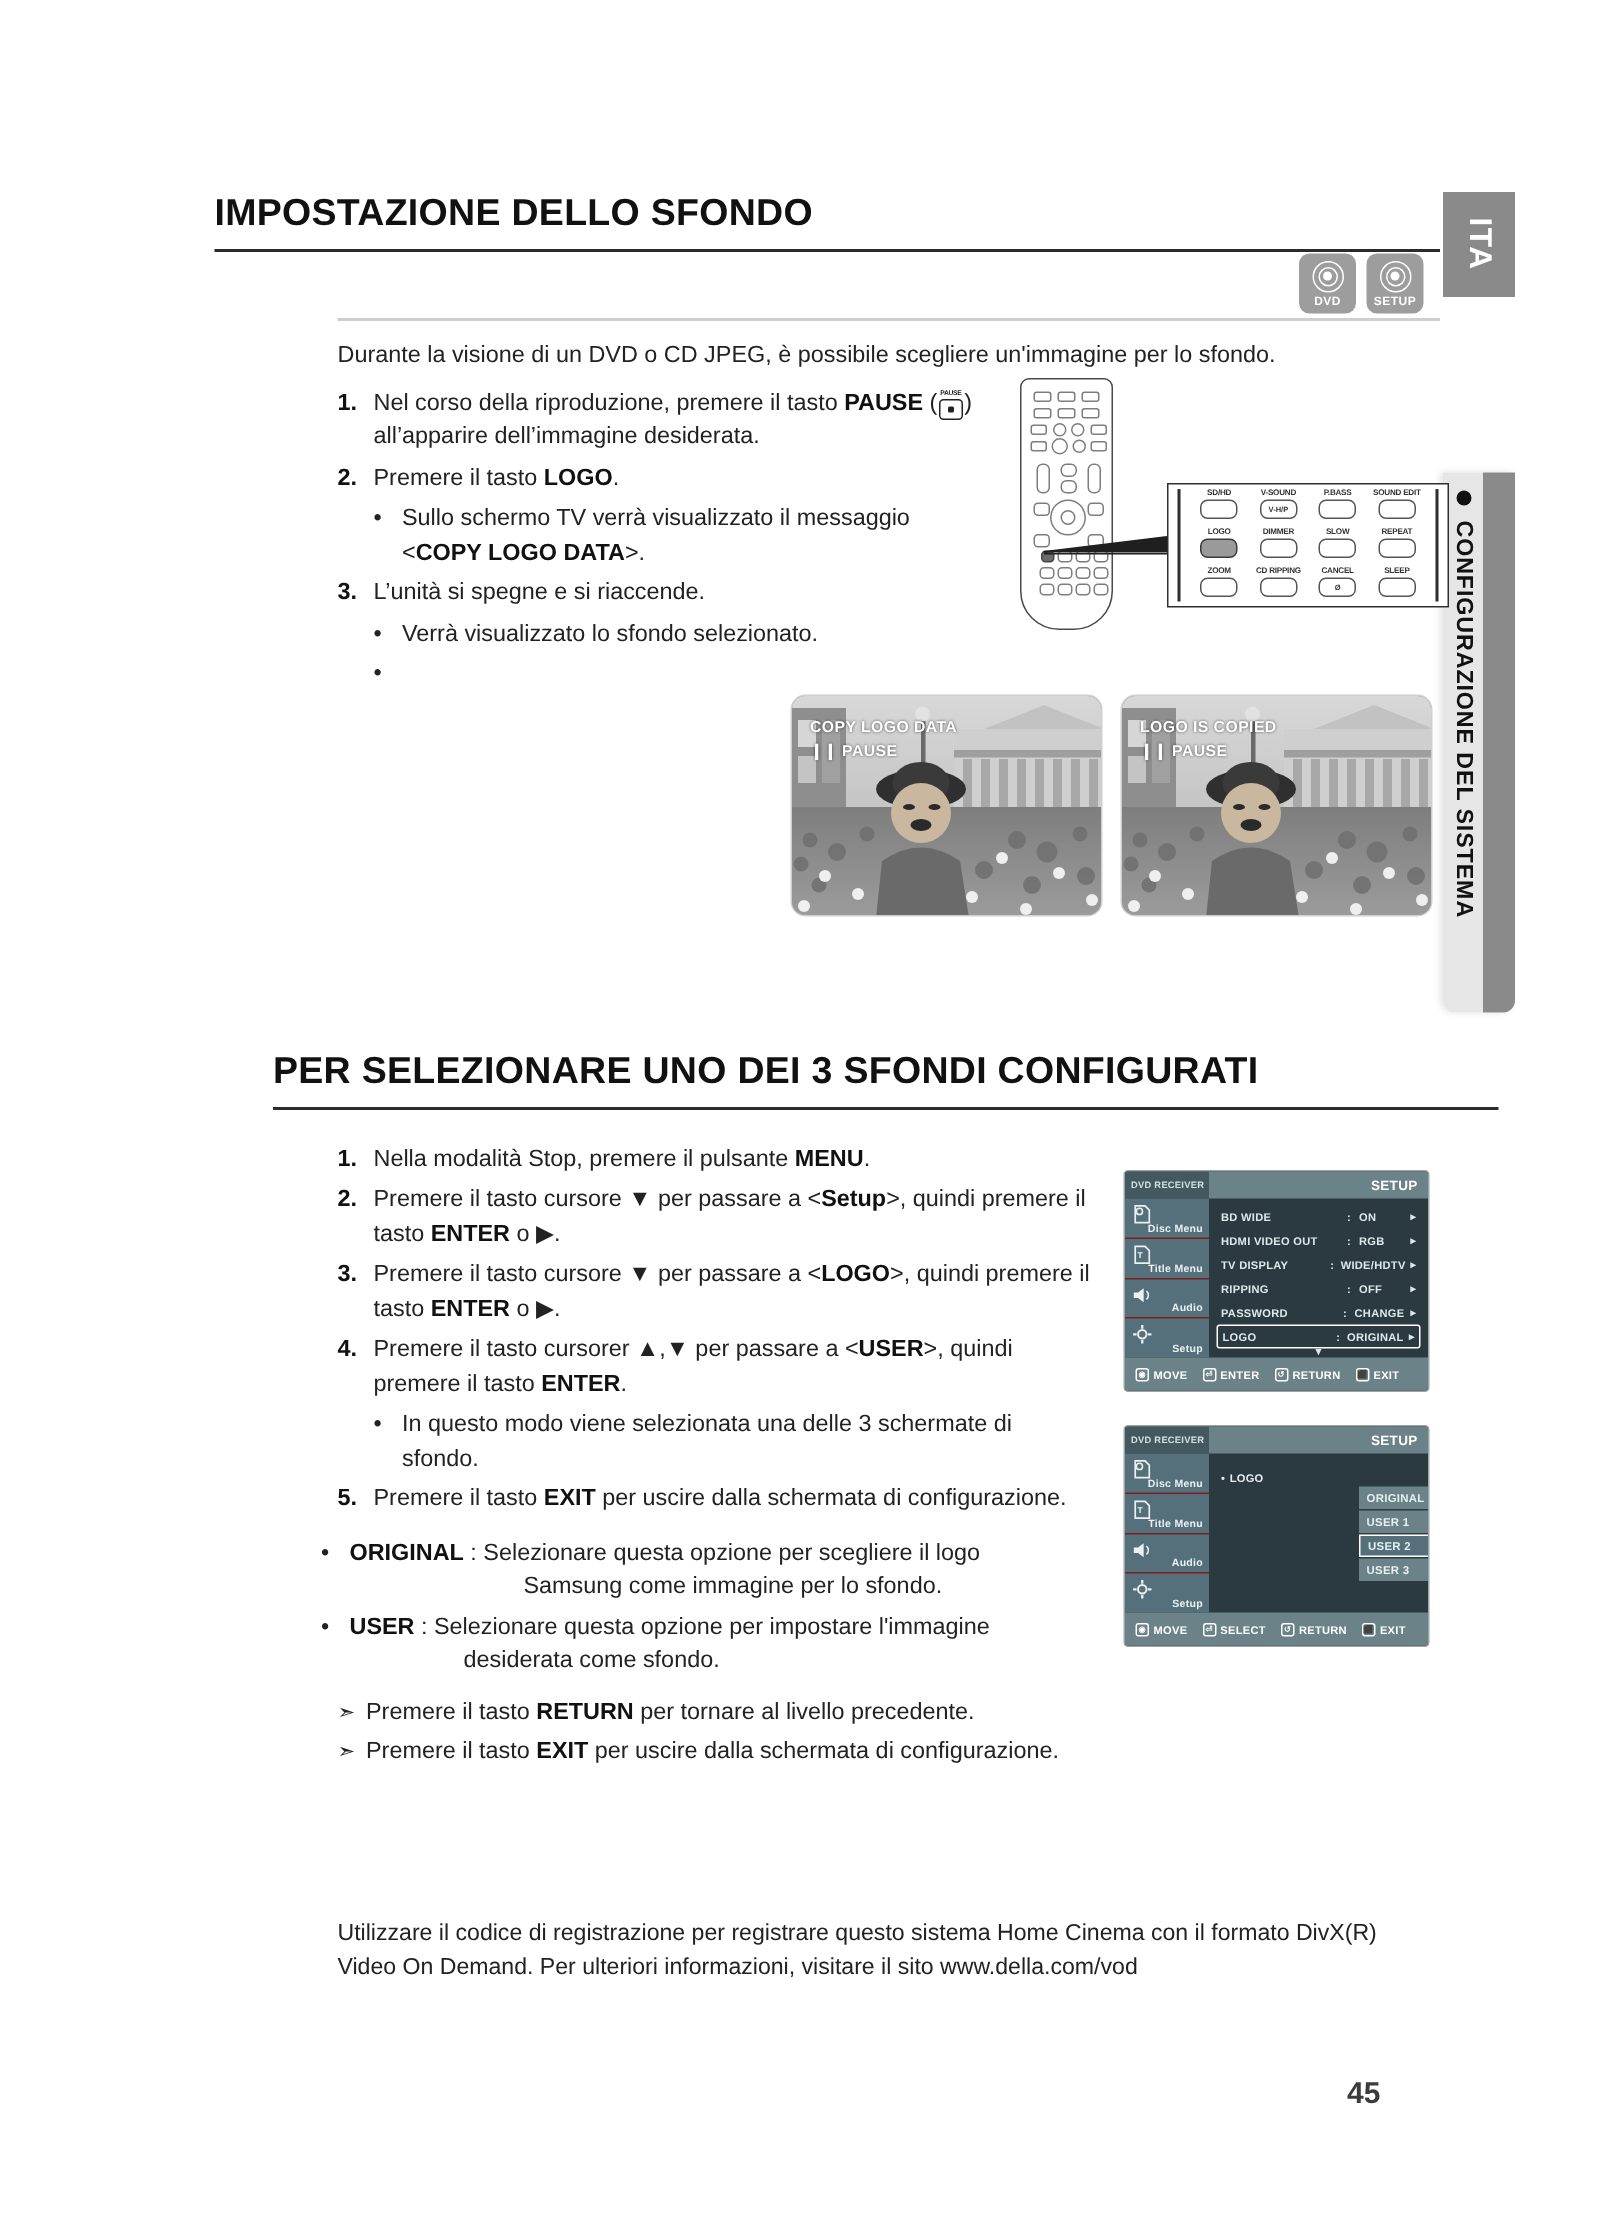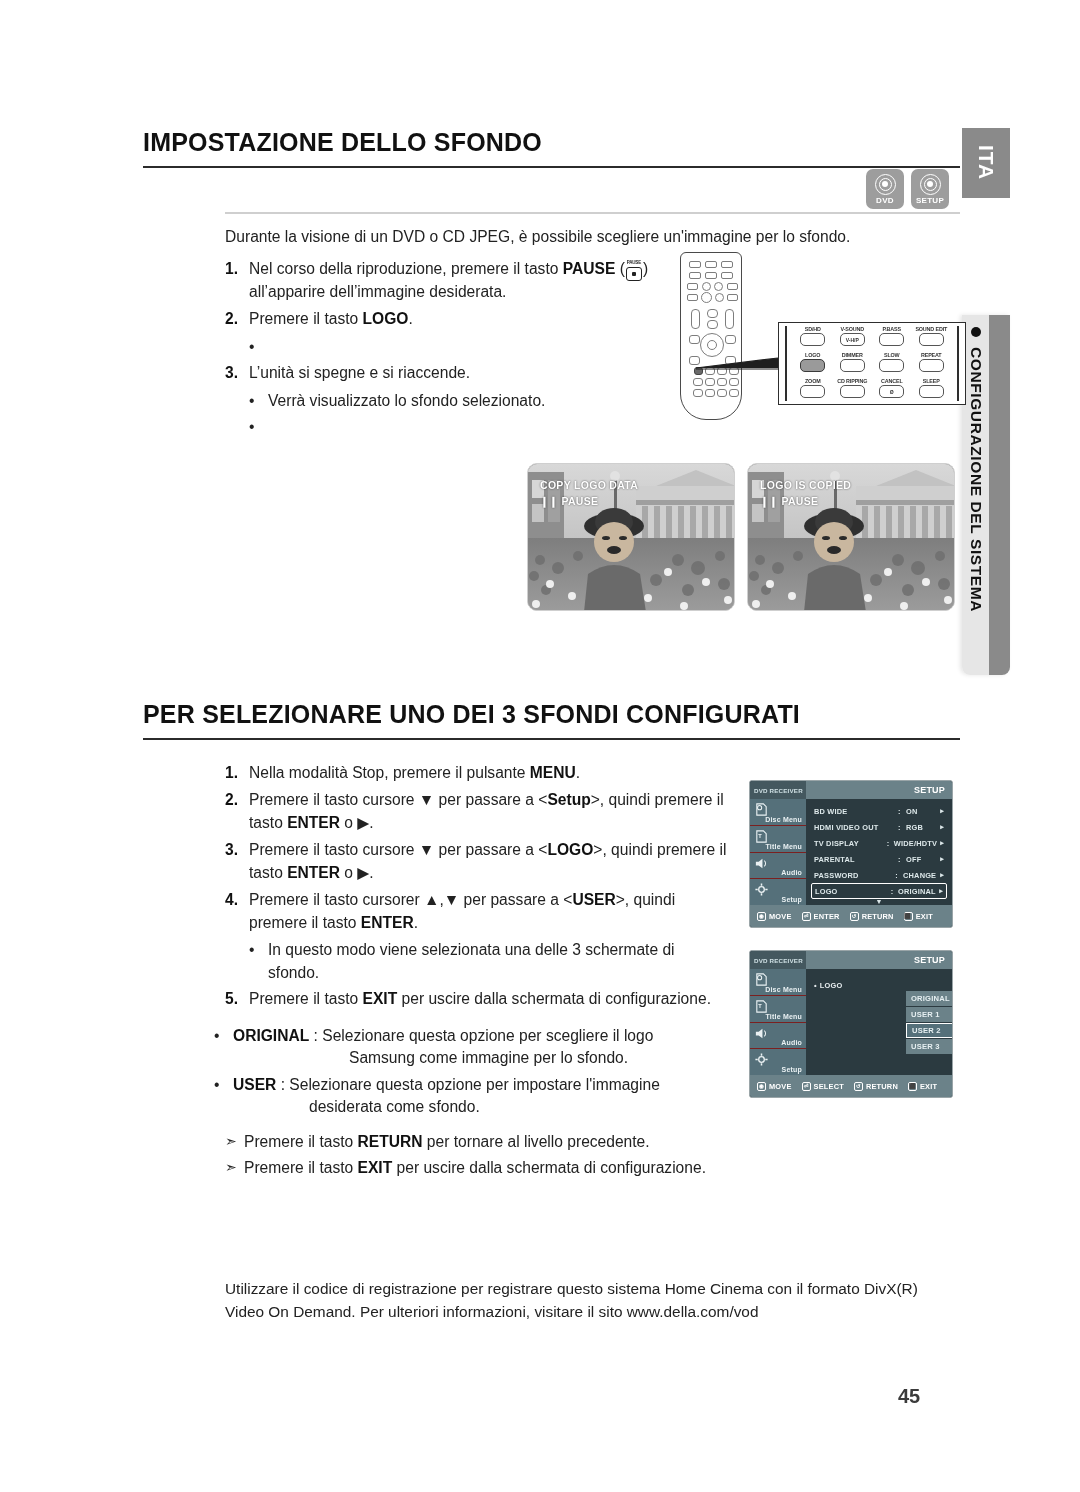--- a/index.html
+++ b/index.html
@@ -277,20 +277,24 @@
     </div>
 
     <div class="step">
       <div class="num">2.</div>
       <div class="txt">
         <span>Premere il tasto </span><b>LOGO</b><span>.</span>
       </div>
     </div>
     <div class="bullet ind">
       <div class="dot">•</div>
+      <div>
+        <span>Sullo schermo TV verrà visualizzato il messaggio</span><br>
+        <span>&lt;</span><b>COPY LOGO DATA</b><span>&gt;.</span>
+      </div>
     </div>
 
     <div class="step">
       <div class="num">3.</div>
       <div class="txt">L’unità si spegne e si riaccende.</div>
     </div>
     <div class="bullet ind">
       <div class="dot">•</div>
       <div>Verrà visualizzato lo sfondo selezionato.</div>
     </div>
@@ -543,21 +547,21 @@
           <ellipse cx="86" cy="86" rx="7" ry="4"></ellipse>
         </g>
       </svg>
     </div>
     <div class="osd-text">
       <span>LOGO IS COPIED</span>
       <span class="l2">❙❙ PAUSE</span>
     </div>
   </div>
 
-  <div class="h1" style="top:700px;">PER SELEZIONARE UNO DEI 3 SFONDI CONFIGURATI</div>
+  <div class="h1" style="top:700px;margin-left:39px;">PER SELEZIONARE UNO DEI 3 SFONDI CONFIGURATI</div>
 
   <div class="steps" style="left:225px; top:762px; width:510px;">
 
     <div class="step">
       <div class="num">1.</div>
       <div class="txt">
         <span>Nella modalità Stop, premere il pulsante </span><b>MENU</b><span>.</span>
       </div>
     </div>
 
@@ -694,21 +698,21 @@
           <span class="rv">RGB</span>
           <span class="ra">▸</span>
       </div>
       <div class="osd-row">
         <span class="rl">TV DISPLAY</span>
           <span class="rc">:</span>
           <span class="rv">WIDE/HDTV</span>
           <span class="ra">▸</span>
       </div>
       <div class="osd-row">
-        <span class="rl">PARENTAL</span>
+        <span class="rl">RIPPING</span>
           <span class="rc">:</span>
           <span class="rv">OFF</span>
           <span class="ra">▸</span>
       </div>
       <div class="osd-row">
         <span class="rl">PASSWORD</span>
           <span class="rc">:</span>
           <span class="rv">CHANGE</span>
           <span class="ra">▸</span>
       </div>

